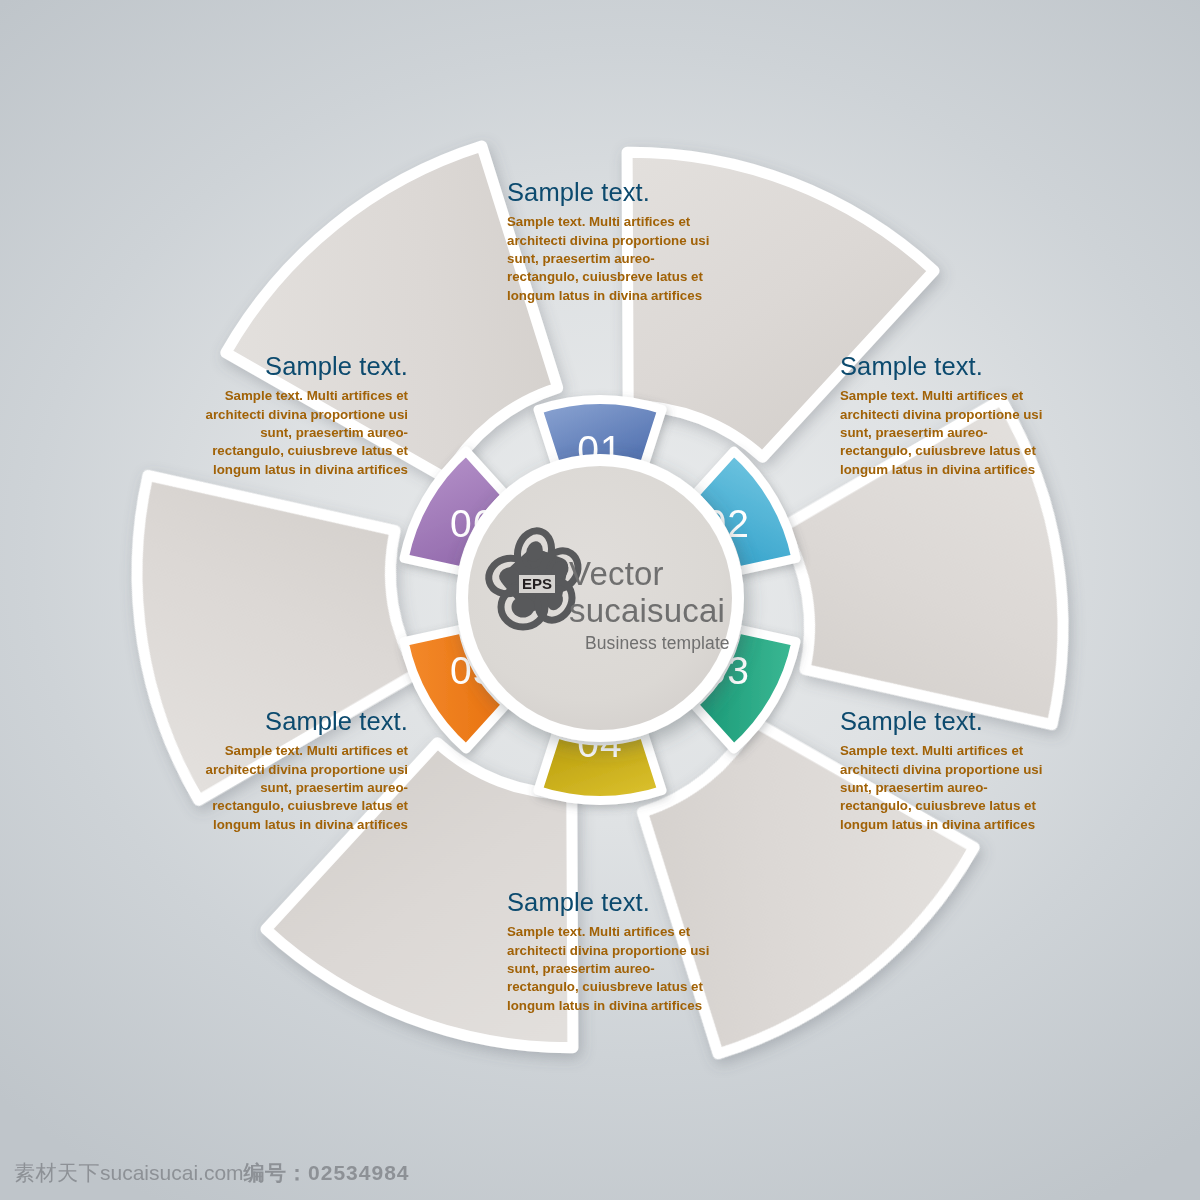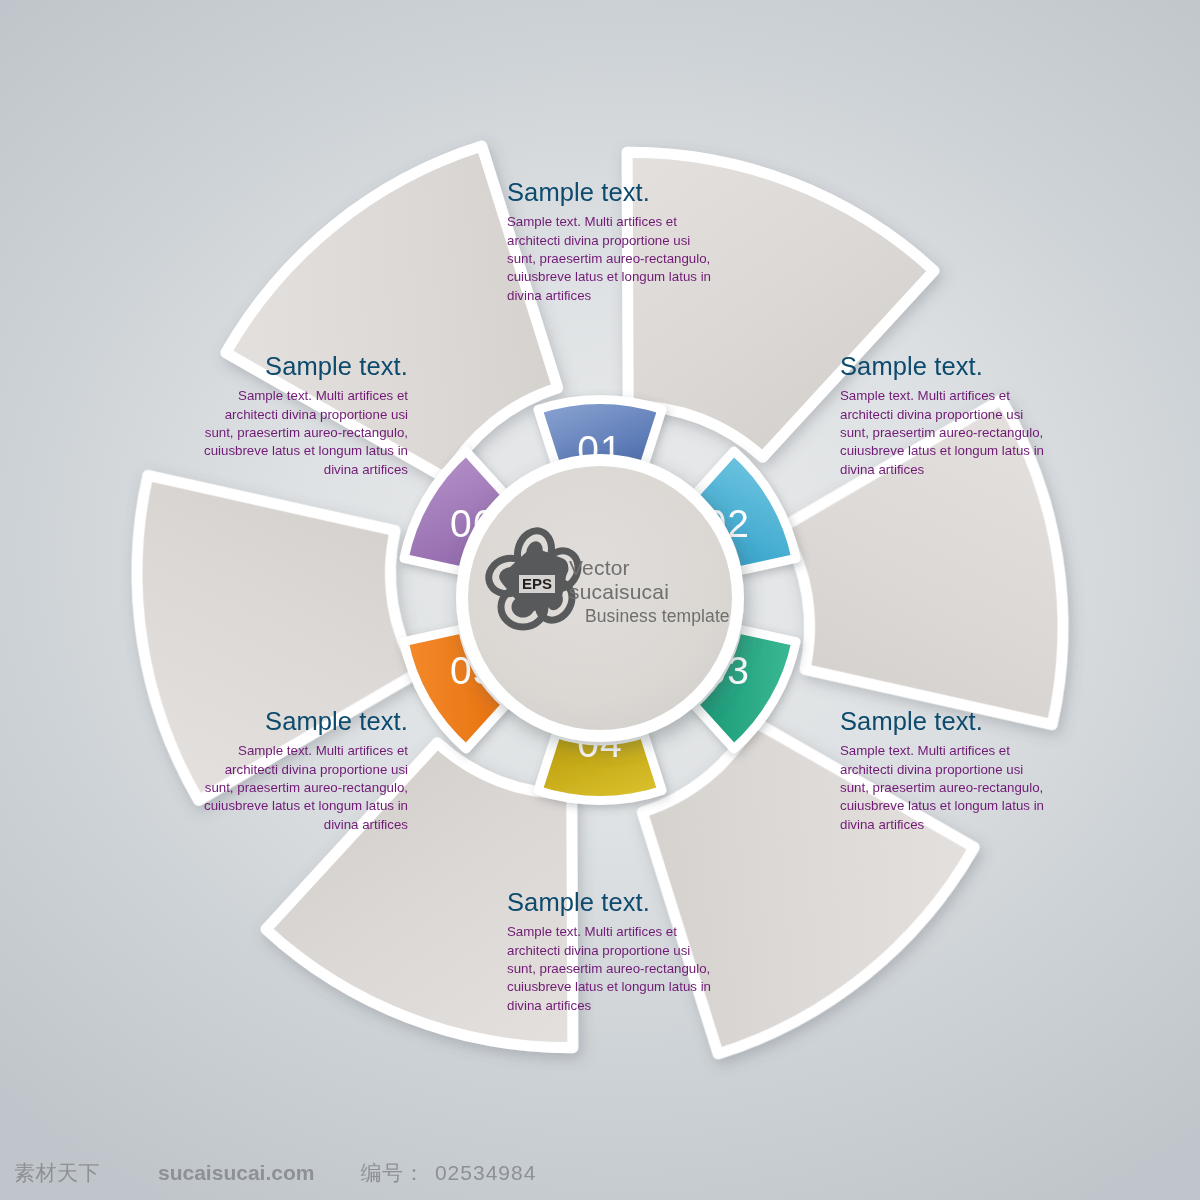--- a/index.html
+++ b/index.html
@@ -34,25 +34,25 @@
   .txtblock .head {
     color: #0c4a6e;
     font-size: 25.5px;
     line-height: 1.15;
     margin: 0 0 6px 0;
     font-weight: 400;
     letter-spacing: .1px;
     white-space: nowrap;
   }
   .txtblock .body {
-    color: #701a75;
+    color: #a16207;
     font-size: 13.3px;
     line-height: 1.38;
     margin: 0;
-    font-weight: 400;
+    font-weight: 700;
   }
   .align-right { text-align: right; }
   .align-left  { text-align: left; }
 
   
   #tb-01 { left: 507px; top: 178px; }
   #tb-02 { left: 840px; top: 352px; }
   #tb-03 { left: 840px; top: 707px; }
   #tb-04 { left: 507px; top: 888px; }
   #tb-05 { left: 196px; top: 707px; }
@@ -61,21 +61,21 @@
   
   .hub-text {
     position: absolute;
     left: 569px;
     top: 556px;
     width: 175px;
     color: #6f6f6f;
     pointer-events: none;
   }
   .hub-text .l1 {
-    font-size: 21px;
+    font-size: 33px;
     line-height: 1.12;
     font-weight: 400;
     letter-spacing: .2px;
   }
   .hub-text .l2 {
     font-size: 17.5px;
     line-height: 1.35;
     font-weight: 400;
     letter-spacing: .1px;
     margin-top: 2px;
@@ -96,30 +96,30 @@
     dominant-baseline: middle;
     letter-spacing: 1px;
   }
   
   #watermark {
     position: absolute;
     left: 14px;
     bottom: 13px;
     display: flex;
     align-items: baseline;
-    gap: 10px;
+    gap: 0;
     color: #8d9196;
     font-size: 21px;
     letter-spacing: .5px;
     white-space: nowrap;
   }
-  #watermark .wm-site { font-weight: 700; letter-spacing: 0px; margin-left: 48px; }
-  #watermark .wm-num  { font-weight: 400; letter-spacing: 1px; }
+  #watermark .wm-site { font-weight: 400; letter-spacing: 0px; }
+  #watermark .wm-num  { font-weight: 700; letter-spacing: 1px; }
   #watermark .wm-brand{ font-weight: 400; }
-  #watermark .wm-lbl  { font-weight: 400; margin-left: 36px; }
+  #watermark .wm-lbl  { font-weight: 700; }
 </style>
 </head>
 <body>
 
 <div id="stage">
 
   <svg class="wheel" viewBox="0 0 1200 1200">
     <defs>
 
       <filter id="softShadow" x="-25%" y="-25%" width="150%" height="150%">

